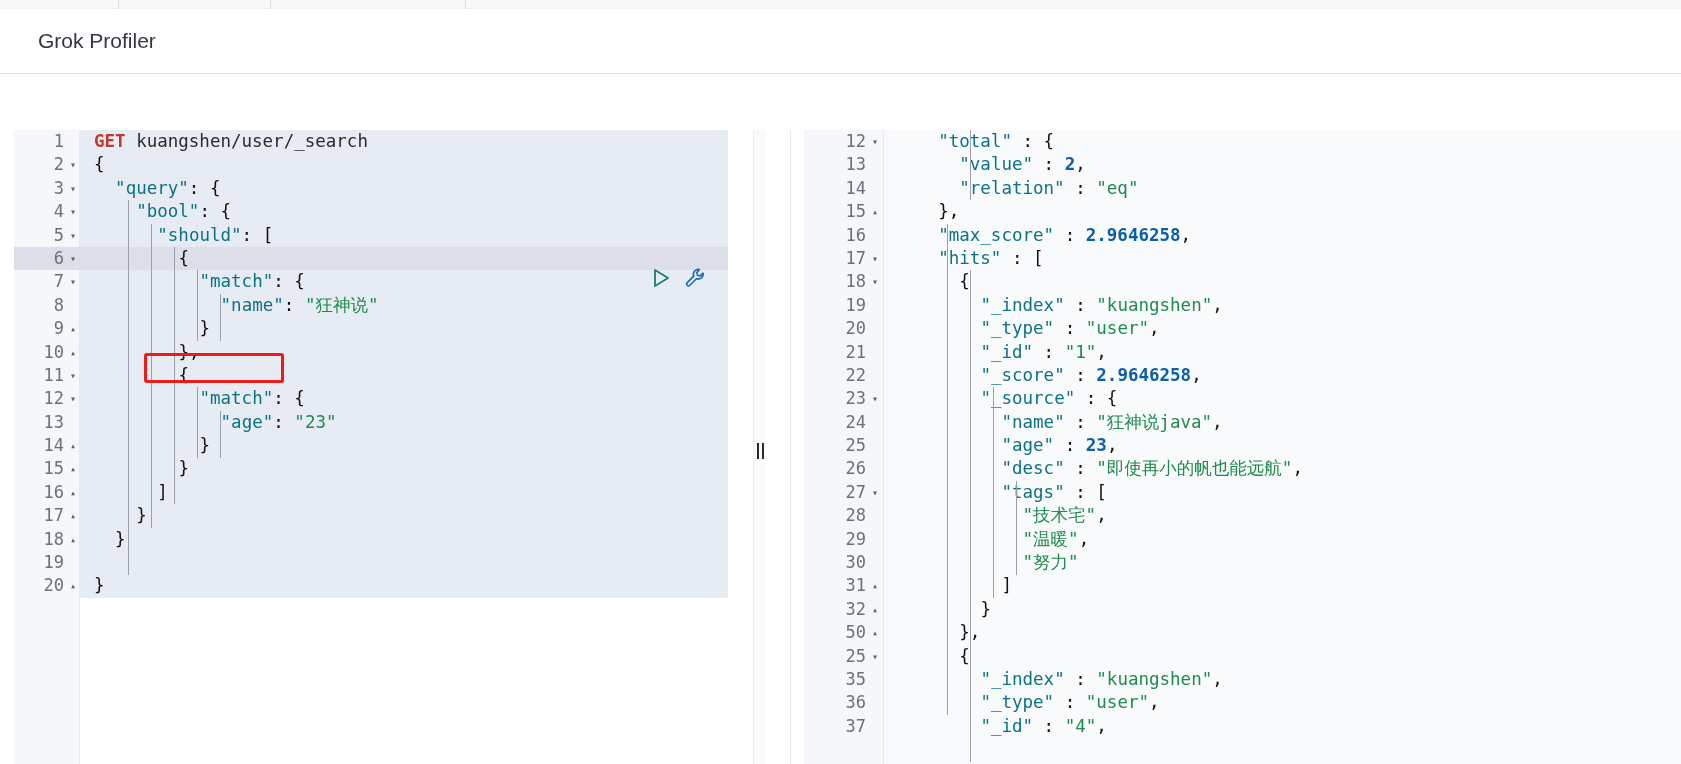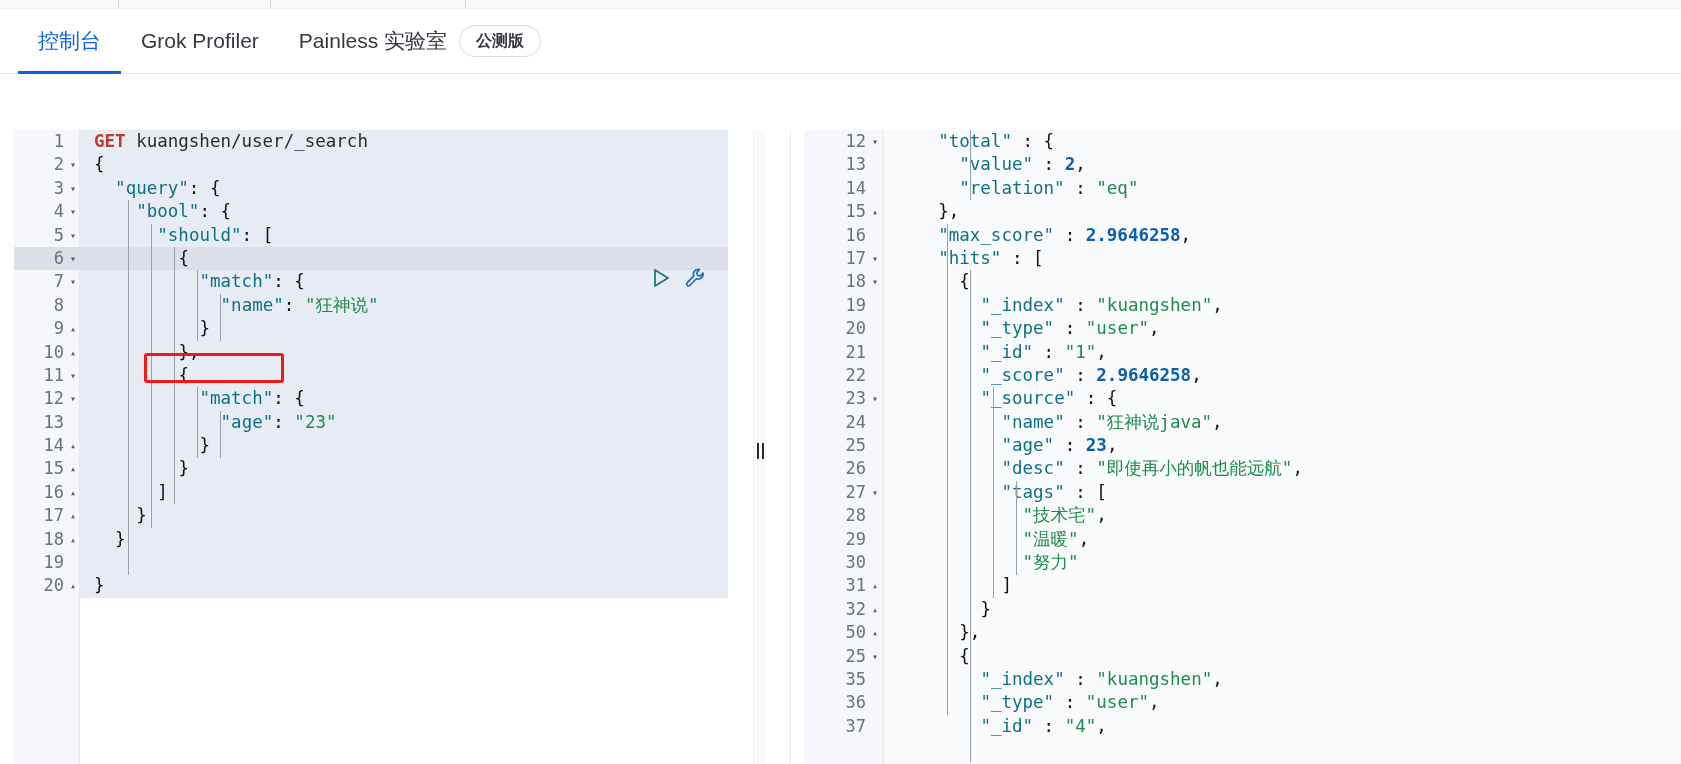--- a/index.html
+++ b/index.html
@@ -215,29 +215,22 @@
 
 <div class="app">
 
   <div class="chrome-sliver">
     <div class="seam" style="left:118px"></div>
     <div class="seam" style="left:270px"></div>
     <div class="seam" style="left:465px"></div>
   </div>
 
   <div class="tabbar">
-    <div class="tab active">
-      <span>控制台</span>
-    </div>
     <div class="tab">
       <span>Grok Profiler</span>
-    </div>
-    <div class="tab">
-      <span>Painless 实验室</span>
-      <span class="beta-badge">公测版</span>
     </div>
   </div>
 
 
   <div class="console">
 
     <div class="pane-left">
       <div class="gutter-spacer"></div>
       <div class="editor">
         <div class="gutter"></div>

